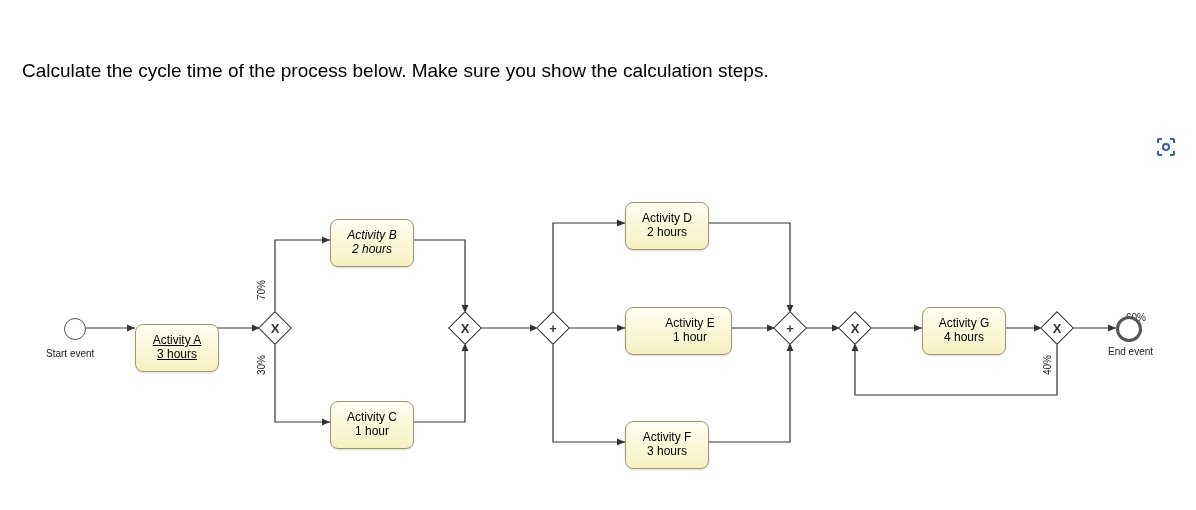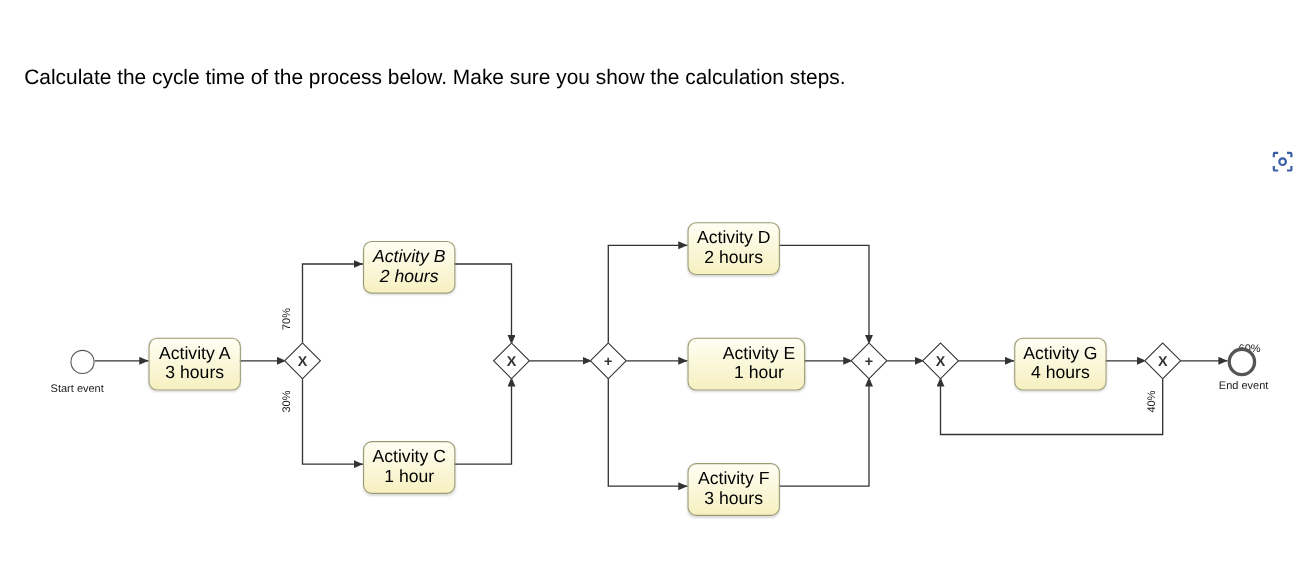--- a/index.html
+++ b/index.html
@@ -3,21 +3,21 @@
 <meta charset="utf-8">
 <style>
   html,body{margin:0;padding:0;font-family:"Segoe UI",Arial,sans-serif;background:#fff;color:#000;}
   .page{position:relative;width:1196px;height:510px;}
   .question{position:absolute;left:22px;top:60px;font-size:19px;}
   .canvas{position:absolute;left:0;top:0;width:1196px;height:510px;}
   .node{position:absolute;border:1px solid #9a9a70;border-radius:8px;
         background:linear-gradient(to bottom,#fffef3,#f6f0c0);
         box-shadow:0 1px 2px rgba(0,0,0,0.15);
         display:flex;align-items:center;justify-content:center;
-        text-align:center;font-size:16px;line-height:1.15;padding:2px;}
+        text-align:center;font-size:12px;line-height:1.15;padding:2px;}
   .label{position:absolute;font-size:10px;color:#222;}
   .vlabel{position:absolute;font-size:10px;color:#222;transform:rotate(-90deg);transform-origin:left top;}
   .start-evt{position:absolute;width:20px;height:20px;border:1.5px solid #555;border-radius:50%;background:#fff;}
   .end-evt{position:absolute;width:20px;height:20px;border:3px solid #555;border-radius:50%;background:#fff;}
   .gateway{position:absolute;width:30px;height:30px;}
   .gateway .diamond{position:absolute;left:50%;top:50%;width:22px;height:22px;
         transform:translate(-50%,-50%) rotate(45deg);border:1.5px solid #333;background:#fff;}
   .gateway .mark{position:absolute;left:50%;top:50%;transform:translate(-50%,-50%);
         font-weight:bold;font-size:13px;color:#333;}
   svg.flows{position:absolute;left:0;top:0;width:1196px;height:510px;pointer-events:none;}
@@ -83,21 +83,21 @@
 
       <path d="M1072 328 L1116 328"></path>
 
       <path d="M1057 343 L1057 395 L855 395 L855 343"></path>
     </g>
   </svg>
 
   <div class="start-evt" style="left:64px;top:318px;"></div>
   <div class="label" style="left:46px;top:348px;text-align:center;">Start event</div>
 
-  <div class="node" style="left:135px;top:307px;width:78px;height:42px;">Activity A<br>3 hours</div>
+  <div class="node" style="left:135px;top:324px;width:78px;height:42px;text-decoration:underline;">Activity A<br>3 hours</div>
 
   <div class="gateway" style="left:260px;top:313px;">
     <div class="diamond"></div>
         <div class="mark">X</div>
   </div>
   <div class="vlabel" style="left:256px;top:300px;">70%</div>
   <div class="vlabel" style="left:256px;top:375px;">30%</div>
 
   <div class="node" style="left:330px;top:219px;width:78px;height:42px;font-style:italic;">Activity B<br>2 hours</div>
 

